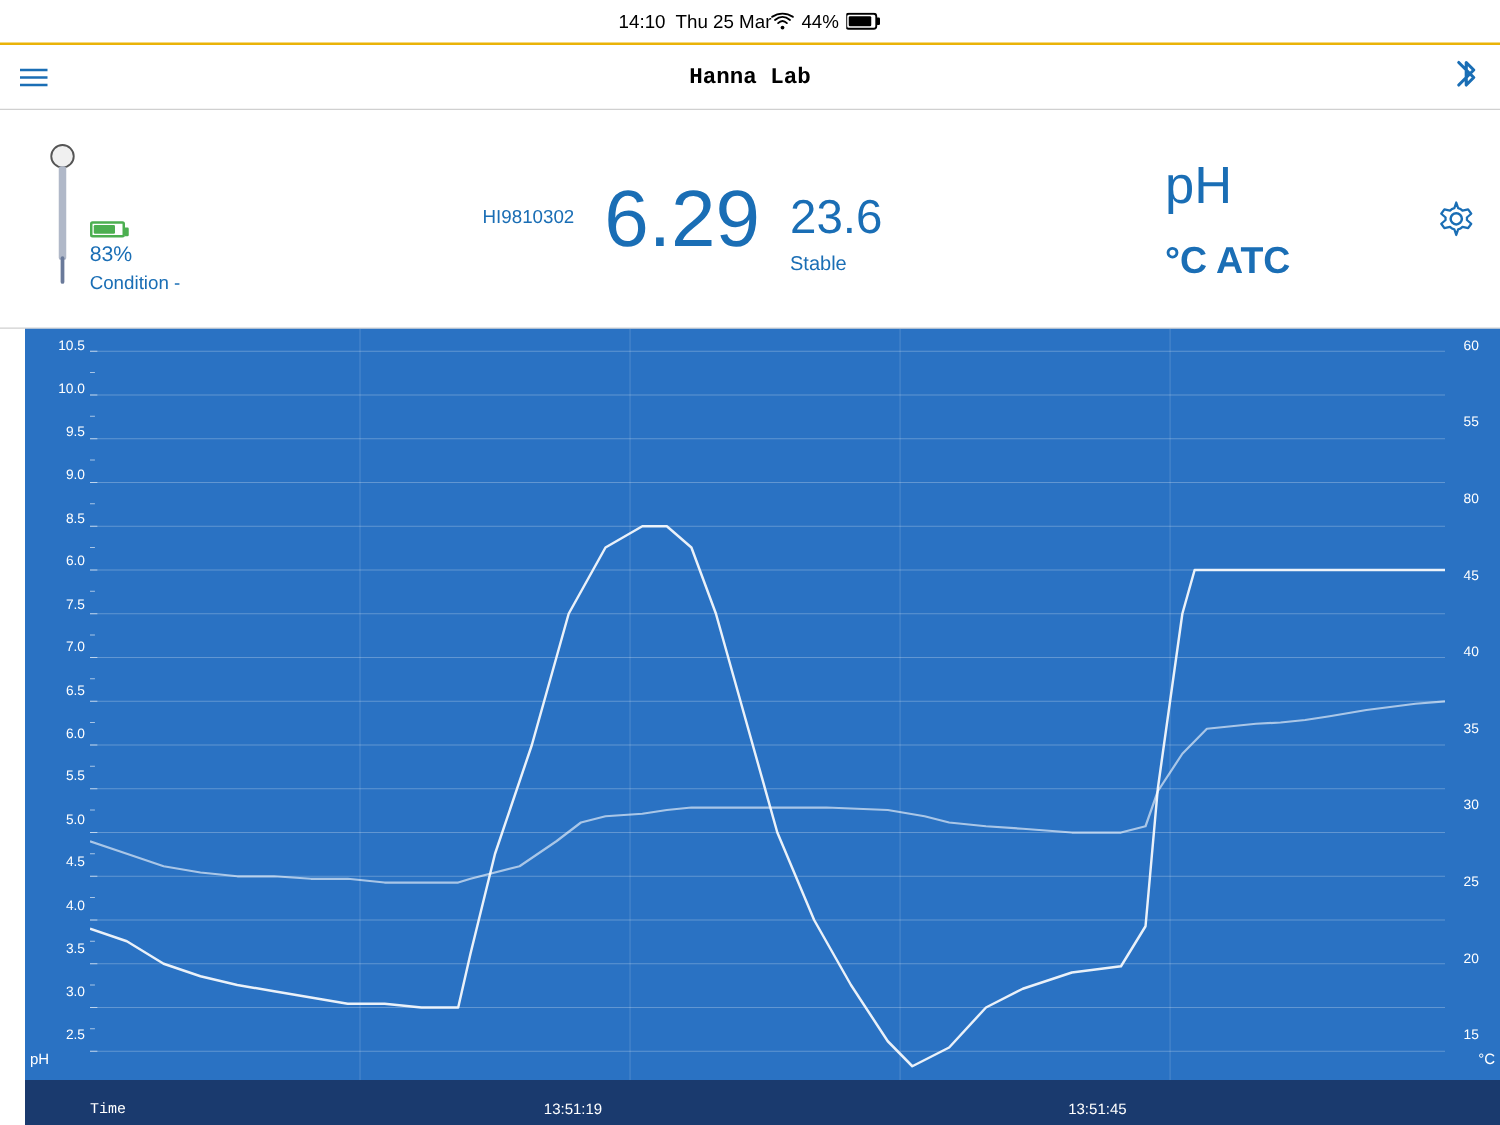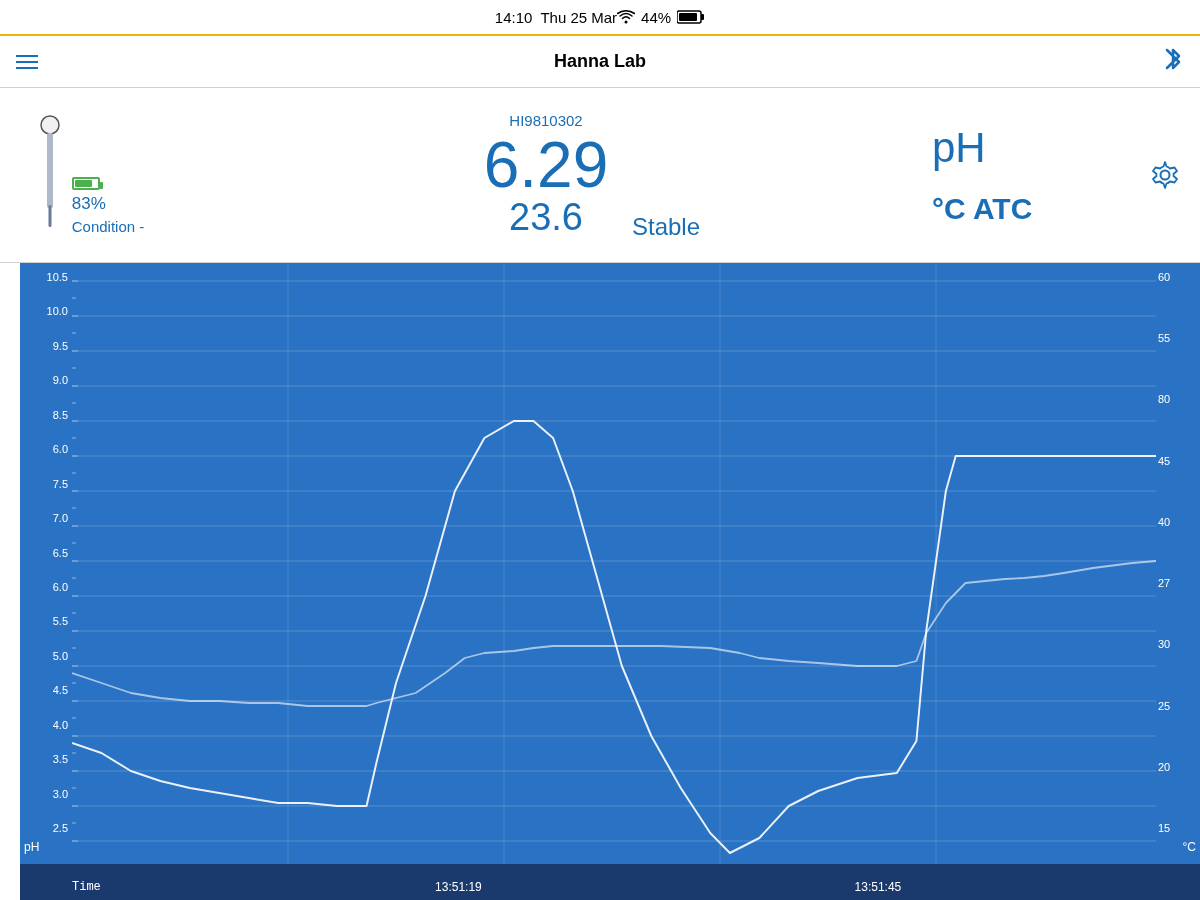--- a/index.html
+++ b/index.html
@@ -24,21 +24,21 @@
     
     .nav-bar {
       height: 52px;
       background: #fff;
       border-bottom: 1px solid #d0d0d0;
       display: flex;
       align-items: center;
       justify-content: space-between;
       padding: 0 16px;
     }
-    .nav-title { font-size: 18px; font-weight: 700; color: #000; }
+    .nav-title { font-size: 18px; font-weight: 700; color: #000; font-family: Liberation Mono, monospace; }
     .hamburger { display: flex; flex-direction: column; gap: 4px; cursor: pointer; }
     .hamburger span { display: block; width: 22px; height: 2px; background: #1a6eb5; }
     .bluetooth-icon { color: #1a6eb5; font-size: 22px; }
 
     
     .info-panel {
       height: 175px;
       background: #fff;
       display: flex;
       align-items: center;
@@ -64,28 +64,29 @@
       width: 28px; height: 13px; border: 2px solid #4caf50; border-radius: 2px; position: relative; display: flex; align-items: center; padding: 1px;
     }
     .battery-small::after { content: ''; position: absolute; right: -5px; top: 3px; width: 3px; height: 7px; background: #4caf50; border-radius: 0 1px 1px 0; }
     .battery-fill { background: #4caf50; height: 100%; width: 80%; border-radius: 1px; }
     .probe-percent { font-size: 17px; color: #1a6eb5; font-weight: 500; }
     .probe-condition { font-size: 15px; color: #1a6eb5; }
 
     .measurement-section {
       flex: 1;
       display: flex;
-      flex-direction: column;
+      flex-direction: row;
       align-items: center;
       justify-content: center;
+      gap: 24px;
     }
     .device-id { font-size: 15px; color: #1a6eb5; margin-bottom: 4px; }
     .ph-value { font-size: 64px; color: #1a6eb5; font-weight: 300; line-height: 1; }
     .temp-value { font-size: 38px; color: #1a6eb5; font-weight: 300; line-height: 1.1; }
-    .stable-label { font-size: 24px; color: #1a6eb5; align-self: flex-start; margin-left: 40px; margin-top: 10px; }
+    .stable-label { font-size: 16px; color: #1a6eb5; align-self: flex-start; margin-left: 40px; }
 
     .unit-section {
       width: 200px;
       display: flex;
       flex-direction: column;
       align-items: flex-start;
       justify-content: center;
       gap: 20px;
     }
     .unit-ph { font-size: 42px; color: #1a6eb5; font-weight: 400; }
@@ -120,21 +121,21 @@
     }
     .y-axis-right {
       width: 44px;
       height: 100%;
       display: flex;
       flex-direction: column;
       justify-content: space-between;
       padding: 8px 4px 30px 2px;
       color: #fff;
       font-size: 11px;
-      text-align: left;
+      text-align: center;
       position: relative;
     }
     .y-axis-right .axis-label-c {
       position: absolute;
       bottom: 10px;
       right: 4px;
       font-size: 12px;
       color: #fff;
       font-weight: 500;
     }
@@ -427,21 +428,21 @@
           "></polyline>
       </svg>
     </div>
 
     <div class="y-axis-right">
       <span>60</span>
       <span>55</span>
       <span>80</span>
       <span>45</span>
       <span>40</span>
-      <span>27</span>
+      <span>35</span>
       <span>30</span>
       <span>25</span>
       <span>20</span>
       <span>15</span>
 
       <span class="axis-label-c">°C</span>
     </div>
   </div>
 
   <div class="time-bar">

